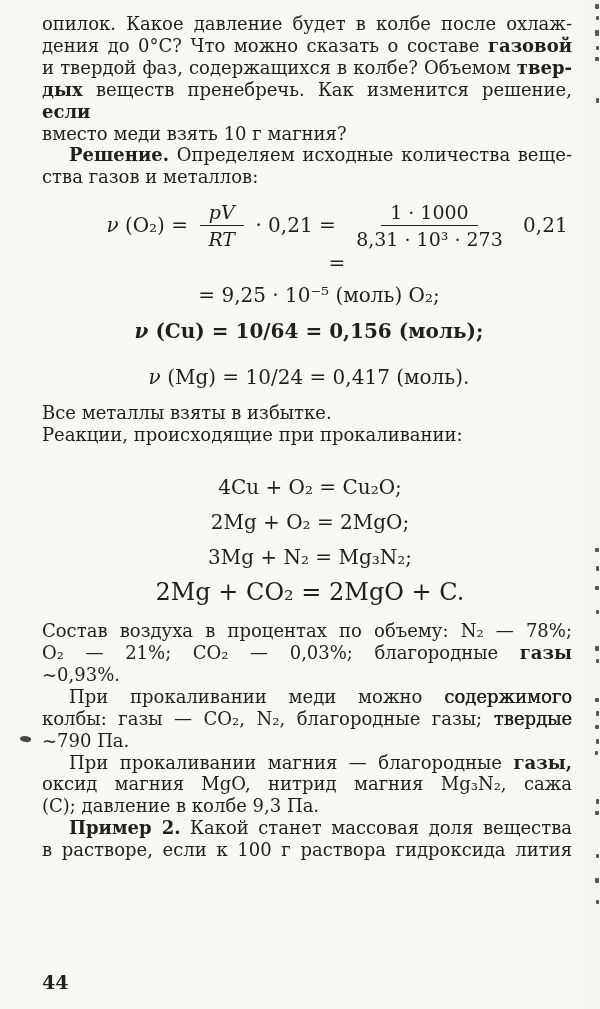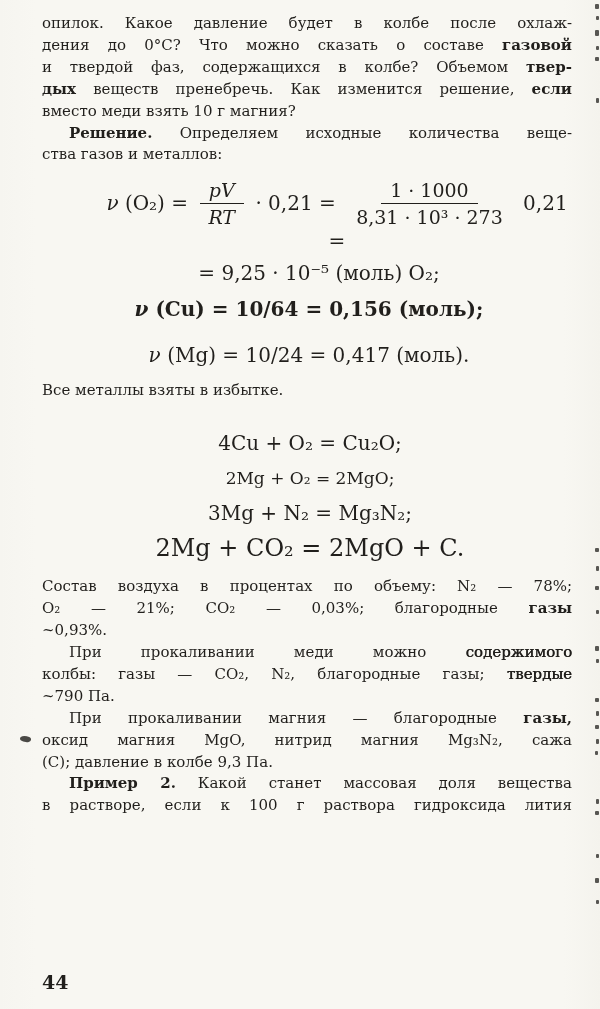--- a/index.html
+++ b/index.html
@@ -8,21 +8,21 @@
     background:#f7f6f1;
     font-family:"DejaVu Serif","Liberation Serif",serif;
     color:#211f1c;
     position:relative;
     overflow:hidden;
   }
   .page{position:absolute;inset:0;
     background:linear-gradient(90deg,#f6f5f0 0%,#f8f7f2 6%,#f8f7f2 94%,#f4f3ed 100%);}
   .text-col{position:absolute;left:42px;top:13px;width:530px;}
   .block{margin:0;}
-  .line{font-size:15px;line-height:21.9px;}
+  .line{font-size:18px;line-height:21.9px;}
   .just{text-align:justify;text-align-last:justify;}
   .ind{text-indent:27px;}
   .ctr{text-align:center;text-align-last:center;}
   .b{font-weight:bold;}
   .i{font-style:italic;}
   .sb{text-shadow:0.45px 0 0 currentColor;}
   .display .line{font-size:20px;line-height:26px;}
   .frac{
     display:inline-flex;flex-direction:column;align-items:center;
     vertical-align:middle;margin:0 5px;font-size:19px;line-height:21px;
@@ -62,24 +62,25 @@
         <div class="line ctr" style="font-size: 20px; line-height: 26px;"><span>= 9,25 · 10⁻⁵ (моль) O₂;</span></div>
       </div>
       <div class="block display" style="margin-top: 10px; padding-left: 4px;">
         <div class="line ctr" style="font-size: 20px; line-height: 26px; font-weight: bold;"><span class="i">ν </span><span>(Cu) = 10/64 = 0,156 (моль);</span></div>
       </div>
       <div class="block display" style="margin-top: 20px; padding-left: 4px;">
         <div class="line ctr" style="font-size: 20px; line-height: 26px;"><span class="i">ν </span><span>(Mg) = 10/24 = 0,417 (моль).</span></div>
       </div>
       <div class="block" style="margin-top: 12px;">
         <div class="line"><span>Все металлы взяты в избытке.</span></div>
+        <div class="line"><span>Реакции, происходящие при прокаливании:</span></div>
       </div>
       <div class="block display" style="margin-top: 24px; padding-left: 6px;">
         <div class="line ctr" style="font-size: 20px; line-height: 35px;"><span>4Cu + O₂ = Cu₂O;</span></div>
-        <div class="line ctr" style="font-size: 17px; line-height: 35px;"><span>2Mg + O₂ = 2MgO;</span></div>
+        <div class="line ctr" style="font-size: 20px; line-height: 35px;"><span>2Mg + O₂ = 2MgO;</span></div>
         <div class="line ctr" style="font-size: 20px; line-height: 35px;"><span>3Mg + N₂ = Mg₃N₂;</span></div>
         <div class="line ctr" style="font-size: 24px; line-height: 35px;"><span>2Mg + CO₂ = 2MgO + C.</span></div>
       </div>
       <div class="block" style="margin-top: 10px;">
         <div class="line just"><span>Состав воздуха в процентах по объему: N₂ — 78%;</span></div>
         <div class="line just"><span>O₂ — 21%; CO₂ — 0,03%; благородные </span><span class="b">газы</span></div>
         <div class="line"><span>~0,93%.</span></div>
       </div>
       <div class="block">
         <div class="line just ind"><span>При прокаливании меди можно </span><span class="sb">содержимого</span></div>

